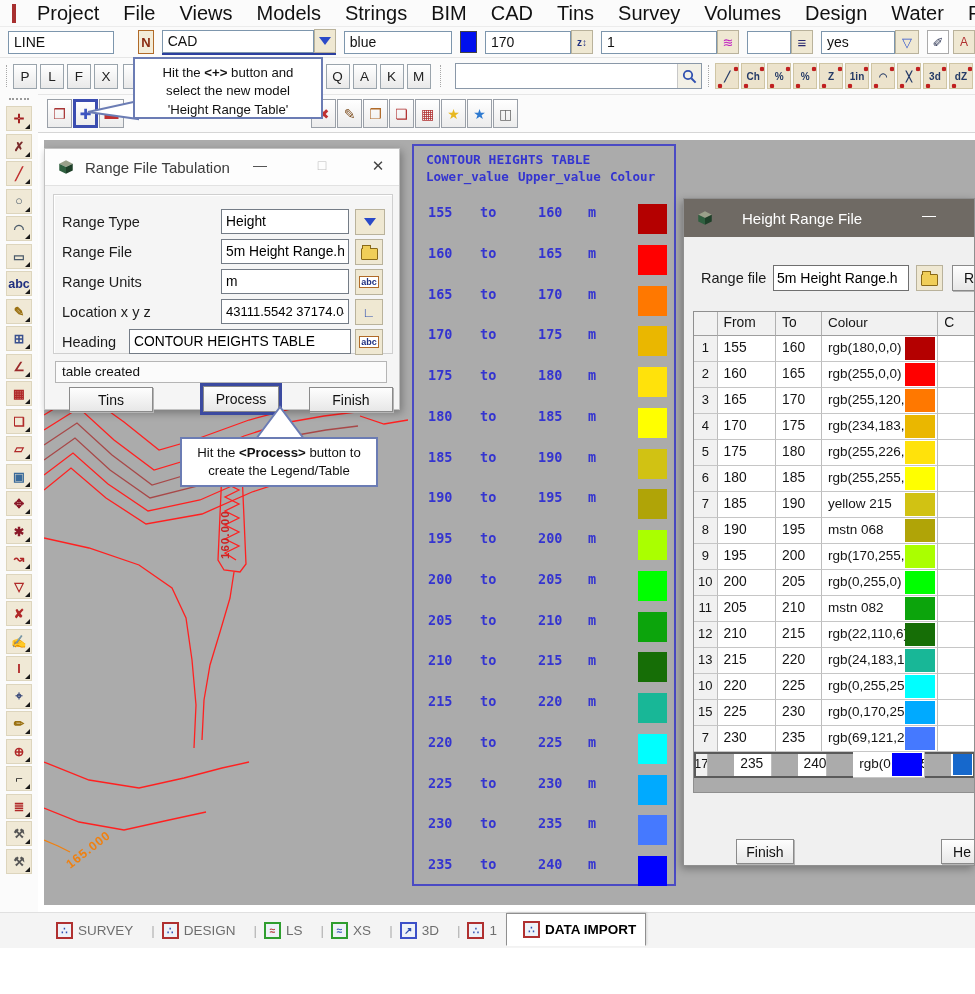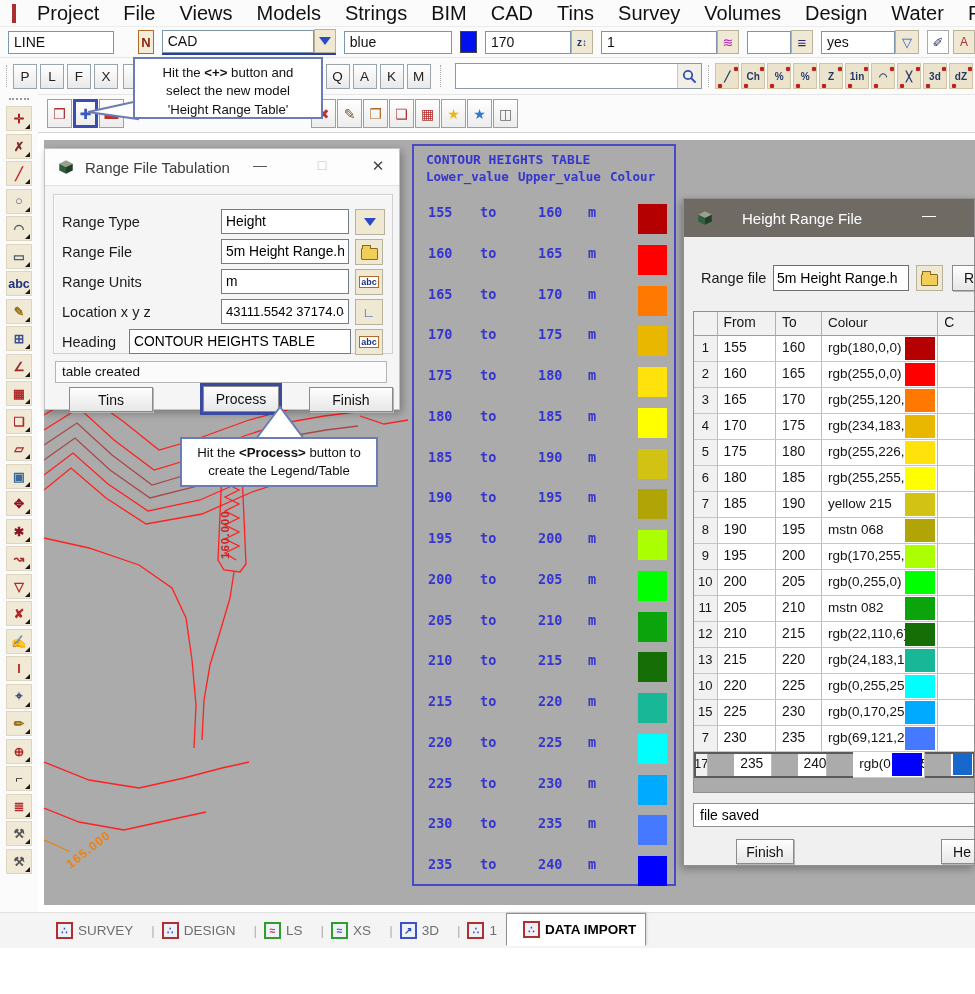--- a/index.html
+++ b/index.html
@@ -715,21 +715,20 @@
           <span class="hcell xcell"></span>
         </div>
         <div class="hrow sel">
           <span class="hcell ncell">17</span>
           <span class="hcell fcell">235</span>
           <span class="hcell tcell">240</span>
           <span class="hcell ccol"><span>rgb(0,0,255)</span><span class="csw" style="background: rgb(0, 0, 255);"></span></span>
           <span class="hcell xcell"></span>
         </div>
     </div>
-    <div class="hrf-status">file saved</div>
     <button class="btn hrf-finish">Finish</button>
     <button class="btn hrf-help">He</button>
   </div>
 
   <div class="tabbar">
     <span class="tab">
         <span class="tabdiv"></span>
         <span class="tabico" style="border-color: rgb(176, 48, 48); color: rgb(48, 80, 176);">
           <span>∴</span>
         </span>

